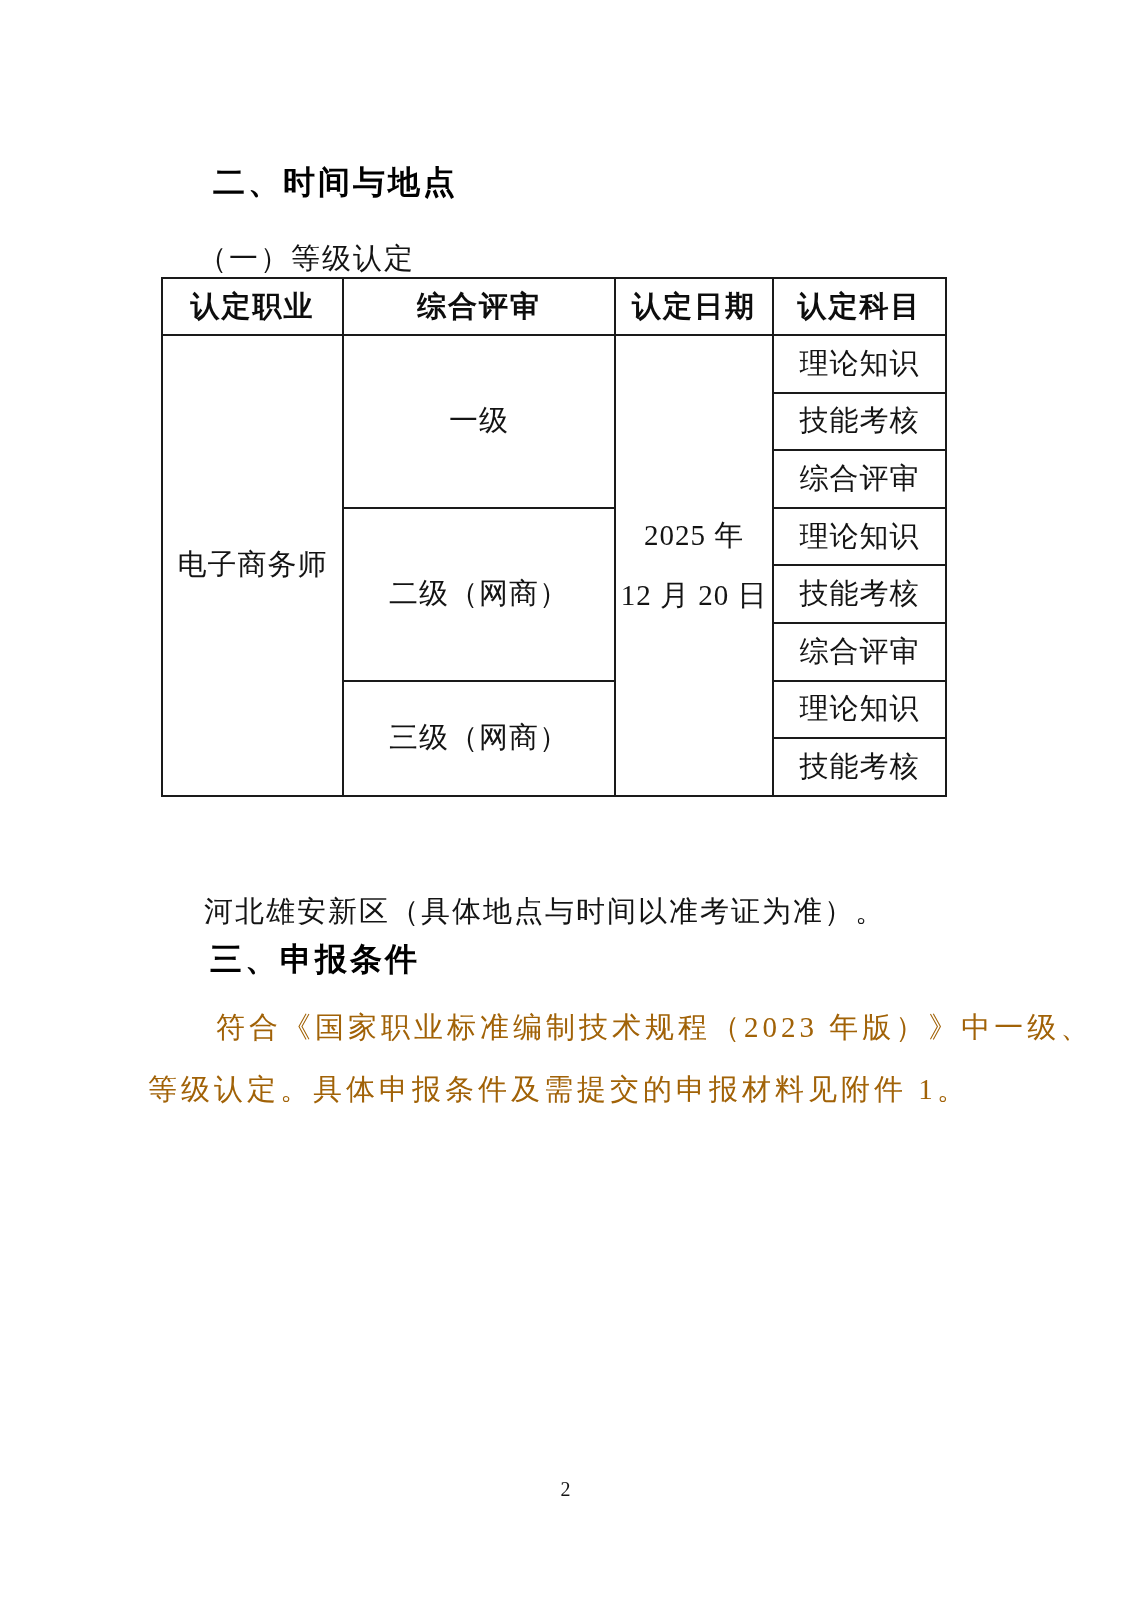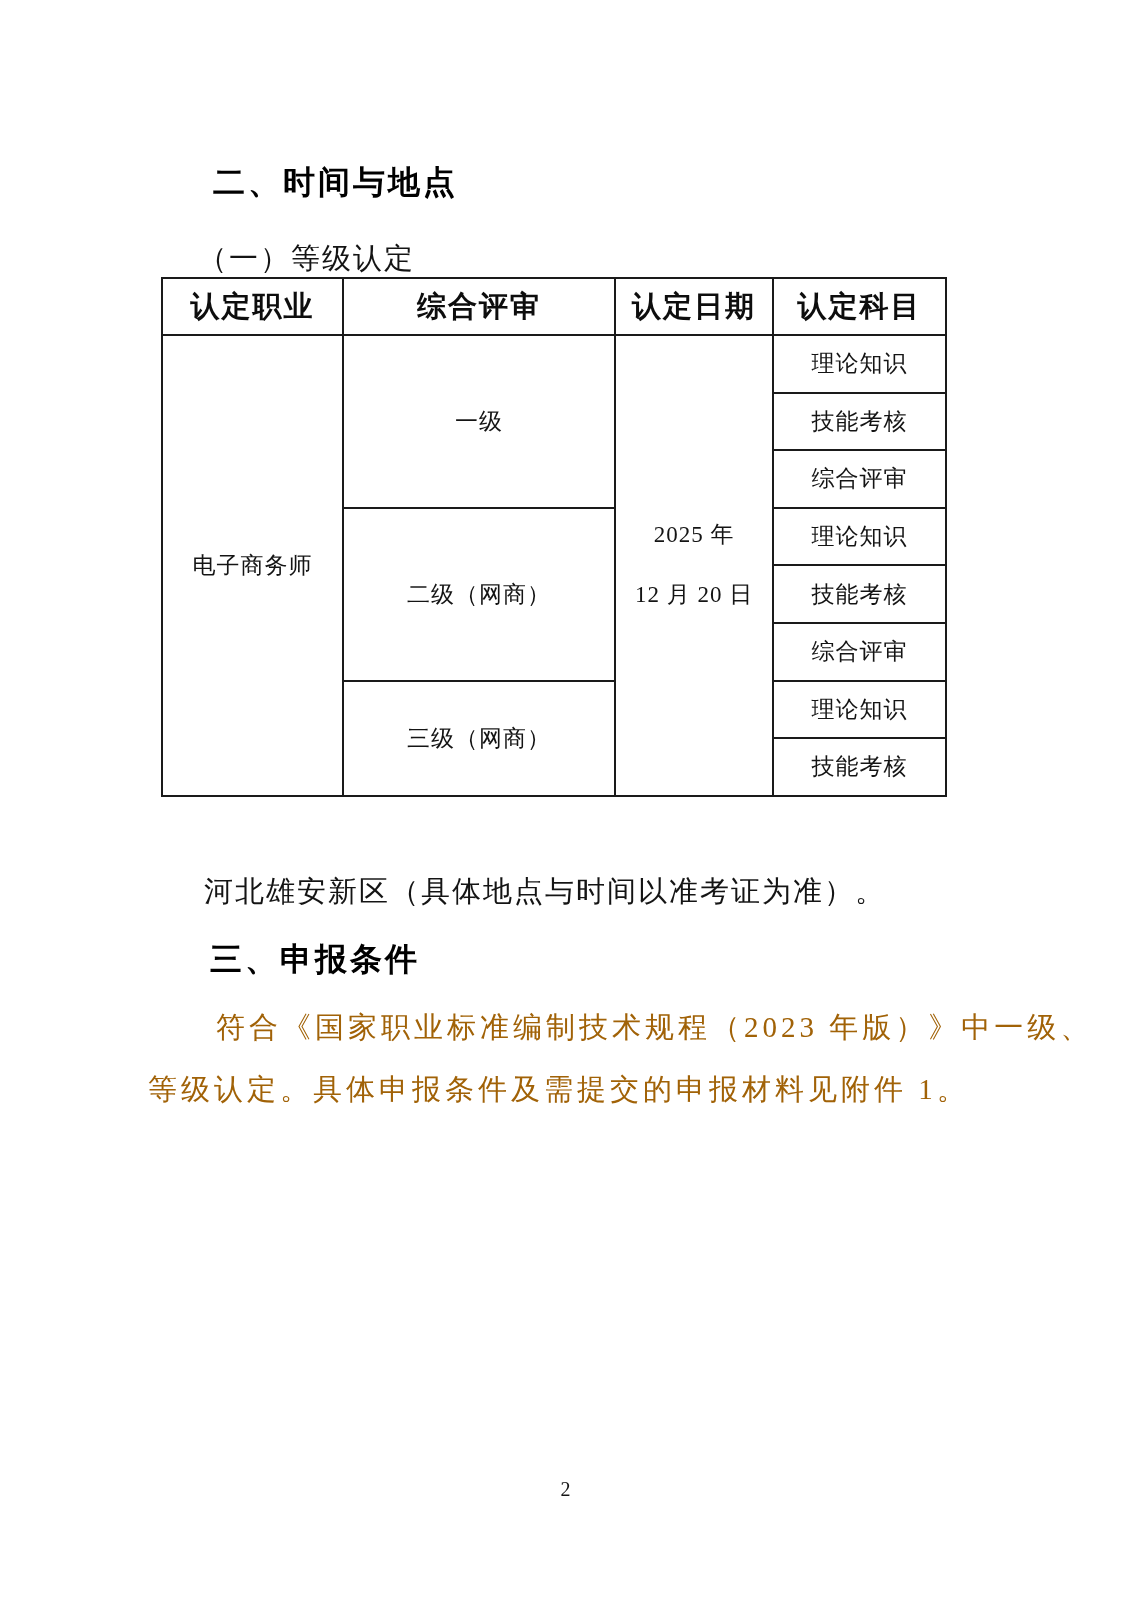--- a/index.html
+++ b/index.html
@@ -40,21 +40,21 @@
     width:784px;
     border-collapse:collapse;
     table-layout:fixed;
     padding-left:44px;
   }
   table.cert th, table.cert td{
     border:2px solid #1a1a1a;
     padding:0;
     text-align:center;
     vertical-align:middle;
-    font-size:23px;
+    font-size:29px;
     letter-spacing:1px;
     color:#141414;
     overflow:hidden;
   }
   table.cert th{
     font-family:"Liberation Sans", sans-serif;
     font-weight:700;
     font-size:29px;
     letter-spacing:2px;
     color:#0d0d0d;
@@ -136,21 +136,21 @@
         <td rowspan="2">三级（网商）</td>
         <td>理论知识</td>
       </tr>
       <tr>
         <td>技能考核</td>
       </tr>
     </tbody>
   </table>
 
 
-  <div class="abs body-text" style="left:204px;top:872px;">河北雄安新区（具体地点与时间以准考证为准）。</div>
+  <div class="abs body-text" style="left:204px;top:892px;">河北雄安新区（具体地点与时间以准考证为准）。</div>
 
   <div class="abs h-main" style="left:210px;top:938px;">三、申报条件</div>
 
   <div class="para">
     <div class="line indent">符合《国家职业标准编制技术规程（2023 年版）》中一级、</div>
     <div class="line">等级认定。具体申报条件及需提交的申报材料见附件 1。</div>
   </div>
 
   <div class="page-num">2</div>
 

